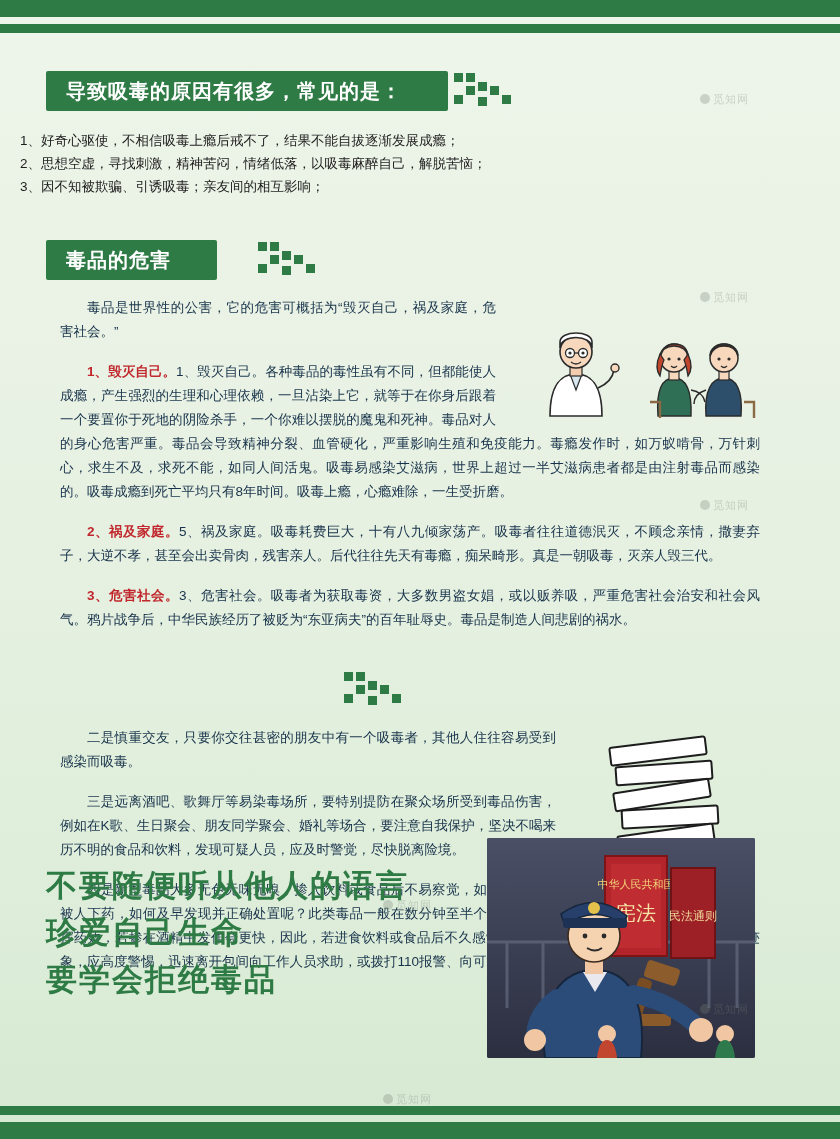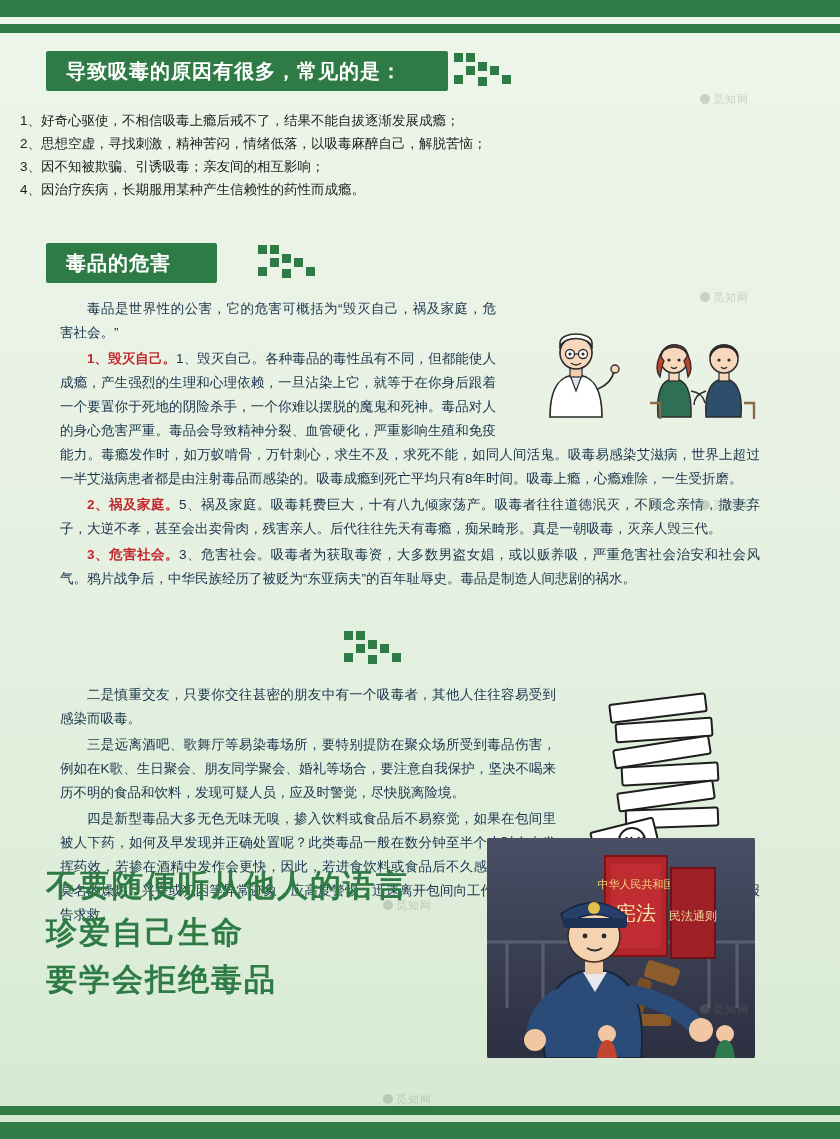--- a/index.html
+++ b/index.html
@@ -95,21 +95,21 @@
   .para-block {
     margin: 14px 0 0 60px;
     width: 700px;
     font-size: 13.5px;
     line-height: 24px;
     color: #17324a;
     text-align: justify;
   }
   .para {
     text-indent: 2em;
-    margin: 0 0 2px 0;
+    margin: 16px 0 2px 0;
   }
   .hl { color: #c1272d; font-weight: bold; }
 
   
   .harm-wrap { position: relative; }
   .float-right-img {
     float: right;
     margin: 2px 0 6px 14px;
   }
 
@@ -174,42 +174,41 @@
 
 <div class="poster">
 
   <div class="bar-top-1"></div>
   <div class="bar-top-2"></div>
   <div class="bar-bottom-1"></div>
   <div class="bar-bottom-2"></div>
 
   <div class="content">
 
-    <div style="padding-top:18px;">
+    <div style="padding-top:38px;">
       <div class="sec-head">
         <div class="ribbon">
           <span class="ribbon-text">导致吸毒的原因有很多，常见的是：</span>
         </div>
         <div class="pixels" style="left:408px;">
           <span class="px" style="left:0px;  top:0px;"></span>
           <span class="px" style="left:12px; top:0px;"></span>
           <span class="px" style="left:24px; top:9px;"></span>
           <span class="px" style="left:12px; top:13px;"></span>
           <span class="px" style="left:36px; top:13px;"></span>
           <span class="px" style="left:0px;  top:22px;"></span>
           <span class="px" style="left:24px; top:24px;"></span>
           <span class="px" style="left:48px; top:22px;"></span>
         </div>
       </div>
 
       <div class="list-block">
         <div>1、好奇心驱使，不相信吸毒上瘾后戒不了，结果不能自拔逐渐发展成瘾；</div>
         <div>2、思想空虚，寻找刺激，精神苦闷，情绪低落，以吸毒麻醉自己，解脱苦恼；</div>
         <div>3、因不知被欺骗、引诱吸毒；亲友间的相互影响；</div>
-        <div>4、因治疗疾病，长期服用某种产生信赖性的药性而成瘾。</div>
       </div>
     </div>
 
     <div style="padding-top:42px;">
       <div class="sec-head">
         <div class="ribbon">
           <span class="ribbon-text">毒品的危害</span>
         </div>
         <div class="pixels" style="left:212px;">
           <span class="px" style="left:0px;  top:0px;"></span>

